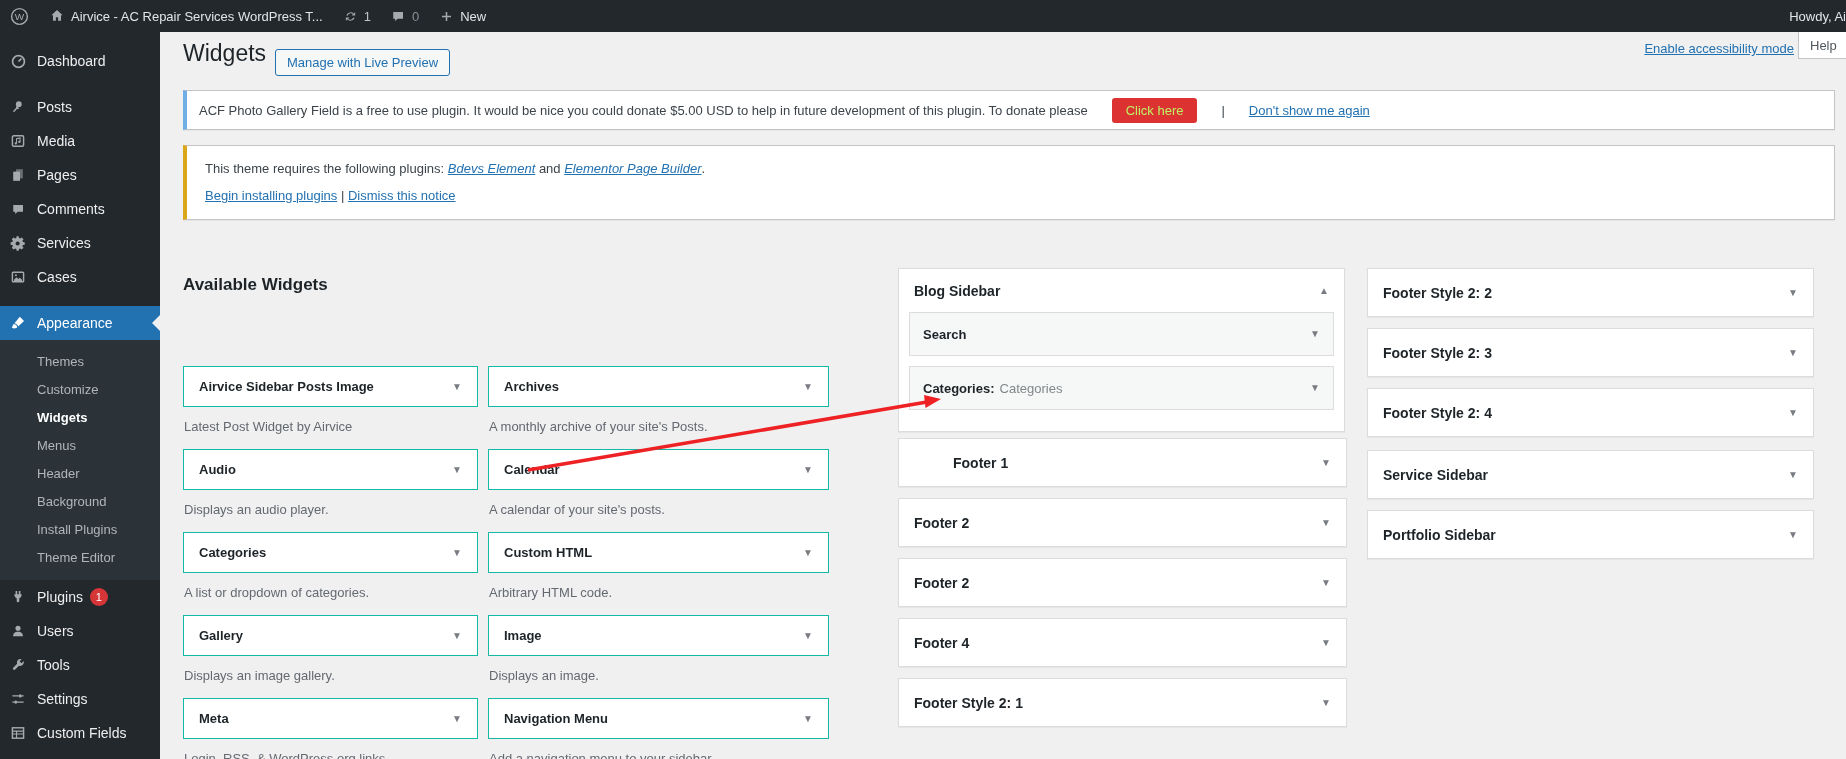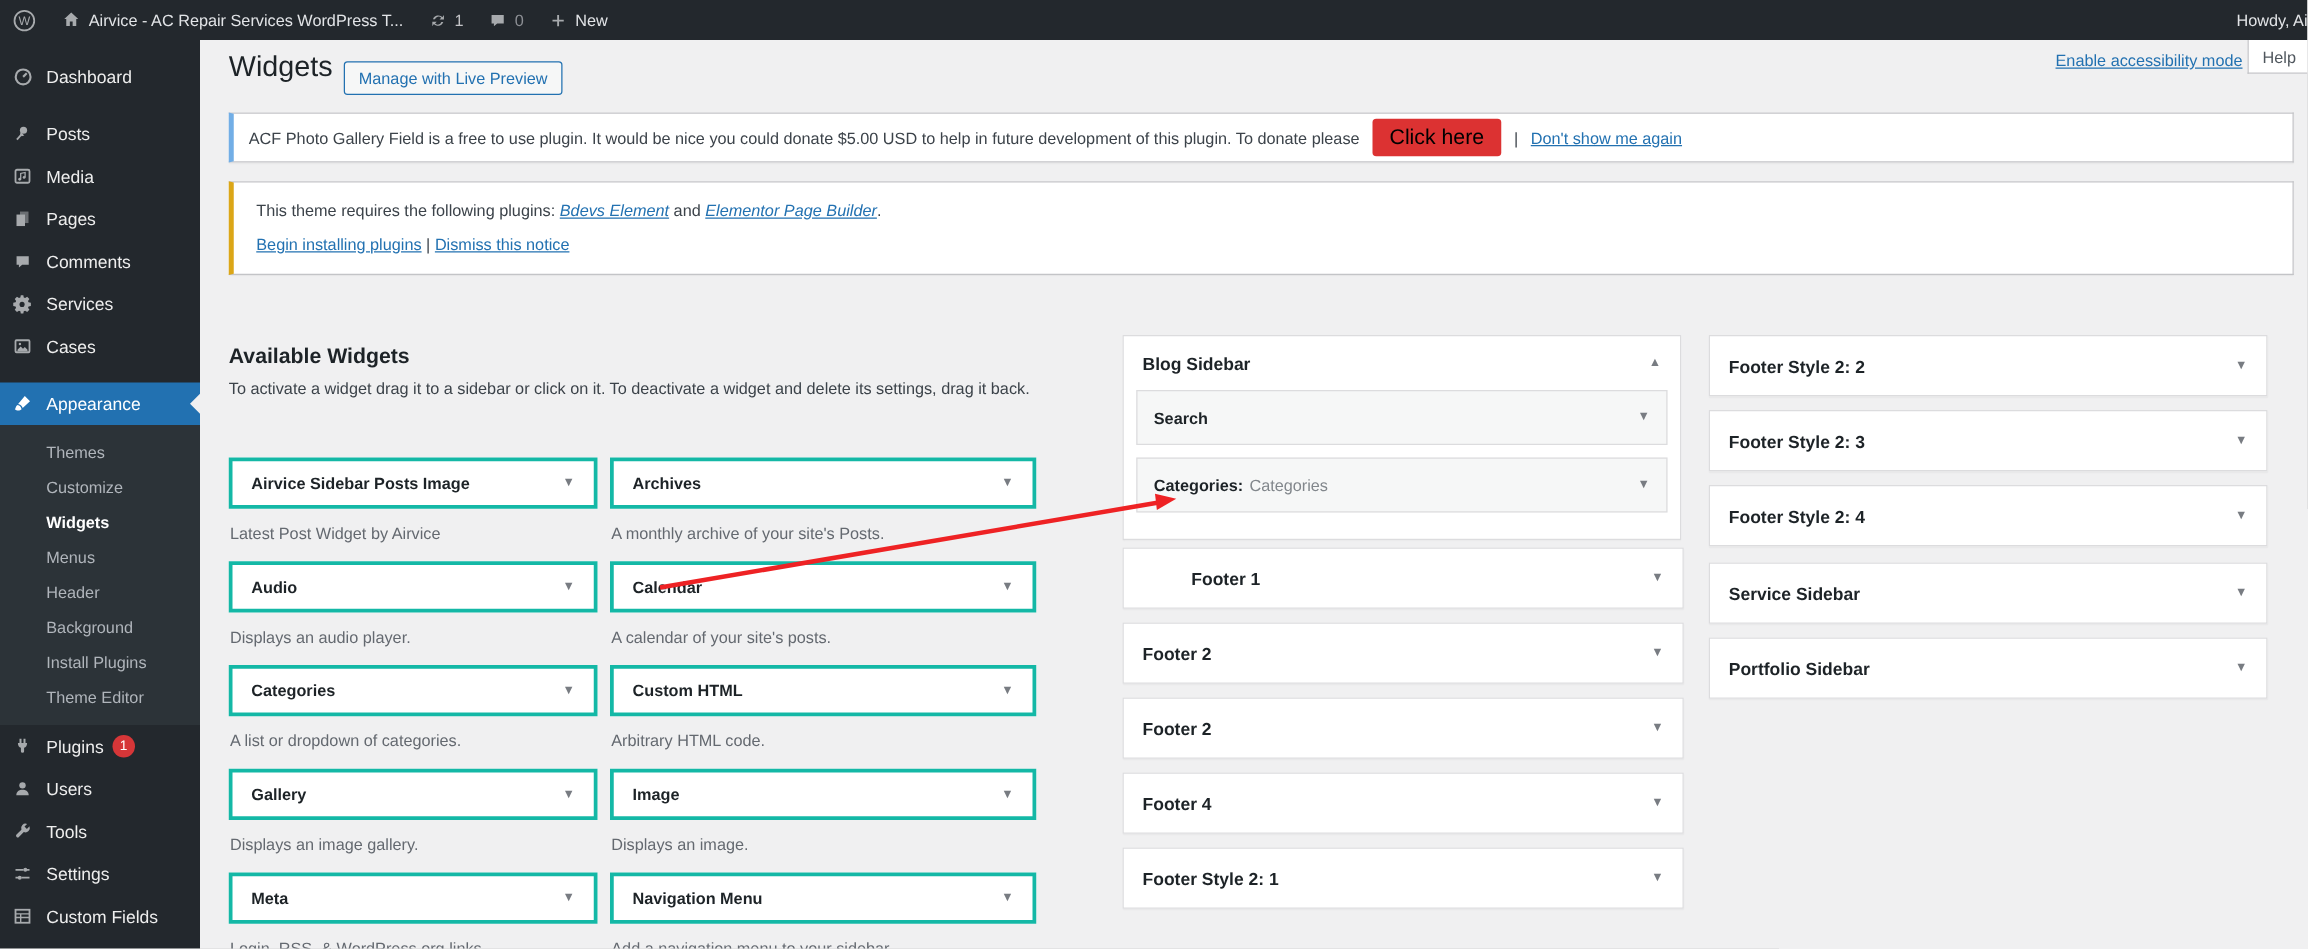--- a/index.html
+++ b/index.html
@@ -43,36 +43,36 @@
   .btn-manage { position:absolute; left:115px; top:17px; padding:5px 11px; background:#f6f7f7;
                 border:1px solid #2271b1; border-radius:3px; color:#2271b1; font-size:13px; cursor:pointer; }
   .acc-link { position:absolute; top:9px; right:52px; color:#2271b1; text-decoration:underline; cursor:pointer; }
   .help-tab { position:absolute; top:0; right:-4px; width:52px; height:27px; background:#fff;
               border:1px solid #c3c4c7; border-top:none; display:flex; align-items:center;
               padding-left:11px; color:#50575e; cursor:pointer; }
 
   .notice { position:absolute; left:23px; width:1652px; background:#fff; border:1px solid #c3c4c7;
             box-shadow:0 1px 1px rgba(0,0,0,.04); }
   .notice-acf { top:58px; height:40px; border-left:4px solid #72aee6; display:flex;
-                align-items:center; gap:10px; padding:0 12px; }
-  .btn-red { background:#dc3232; color:#000000; border:none; border-radius:3px; padding:5px 14px;
-             font-size:17px; cursor:pointer; white-space:nowrap; }
+                align-items:center; gap:24px; padding:0 12px; }
+  .btn-red { background:#dc3232; color:#bef264; border:none; border-radius:3px; padding:5px 14px;
+             font-size:13px; cursor:pointer; white-space:nowrap; }
   a.blue { color:#2271b1; text-decoration:underline; cursor:pointer; }
   a.blue.it { font-style:italic; }
   .notice-tgmpa { top:113px; border-left:4px solid #dba617; padding:9px 12px 10px 18px; }
   .tgmpa-line { line-height:27px; }
 
   .aw-heading { position:absolute; left:23px; top:243px; font-size:17px; font-weight:bold; color:#1d2327; }
   .aw-desc { position:absolute; left:23px; top:269px; width:658px; line-height:20px; color:#3c434a; }
 
   .aw-cell { position:absolute; }
   .c1 { left:23px;  width:295px; }
   .c2 { left:328px; width:341px; }
   .r1 { top:334px; } .r2 { top:417px; } .r3 { top:500px; } .r4 { top:583px; } .r5 { top:666px; }
-  .widget-box { height:41px; background:#fff; border:3px solid #14b8a6; display:flex;
+  .widget-box { height:41px; background:#fff; border:1px solid #14b8a6; display:flex;
                 align-items:center; justify-content:space-between; padding:0 15px; cursor:pointer; }
   .widget-box .t { font-weight:bold; color:#1d2327; }
   .chev { color:#787c82; font-size:10px; line-height:1; cursor:pointer; }
   .widget-desc { margin-top:12px; color:#646970; padding-left:1px; }
 
   .panel { position:absolute; background:#fff; border:1px solid #dcdcde;
            box-shadow:0 1px 1px rgba(0,0,0,.04); }
   .panel-head { height:48px; display:flex; align-items:center; justify-content:space-between;
                 padding:0 15px; cursor:pointer; }
   .panel-title { font-size:14px; font-weight:bold; color:#1d2327; }
@@ -319,21 +319,20 @@
         <a class="blue it">Elementor Page Builder</a><span>.</span>
       </div>
       <div class="tgmpa-line">
         <a class="blue">Begin installing plugins</a>
         <span>|</span>
         <a class="blue">Dismiss this notice</a>
       </div>
     </div>
 
     <h2 class="aw-heading">Available Widgets</h2>
-    <p class="aw-desc">To activate a widget drag it to a sidebar or click on it. To deactivate a widget and delete its settings, drag it back.</p>
 
     <div class="aw-cell c1 r1">
       <div class="widget-box">
         <span class="t">Airvice Sidebar Posts Image</span>
         <span class="chev">▼</span>
       </div>
       <div class="widget-desc">Latest Post Widget by Airvice</div>
     </div>
     <div class="aw-cell c2 r1">
       <div class="widget-box">

